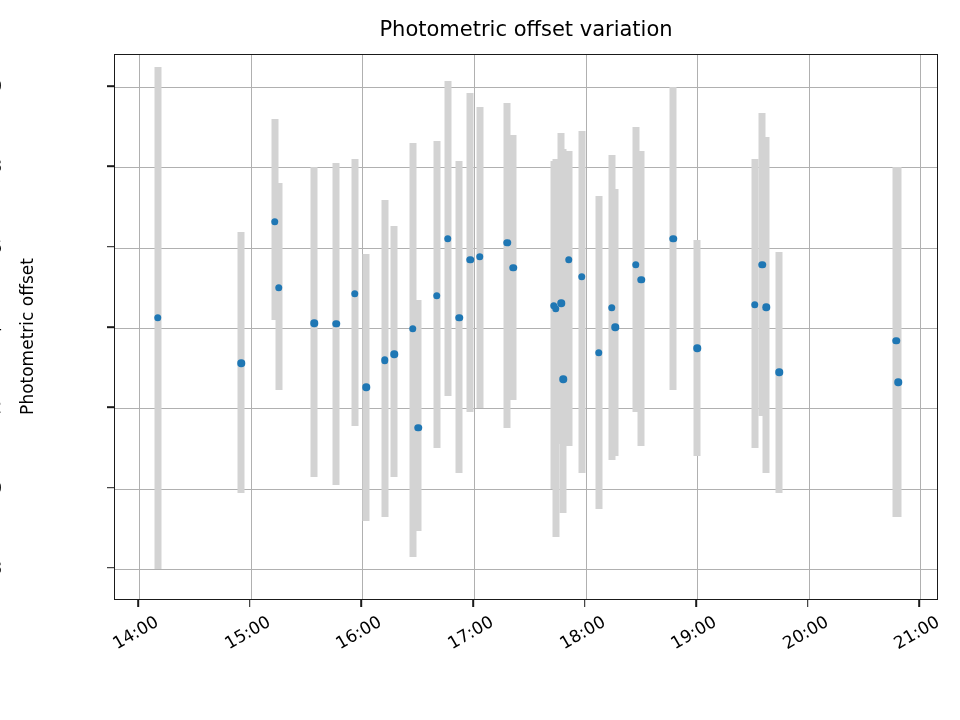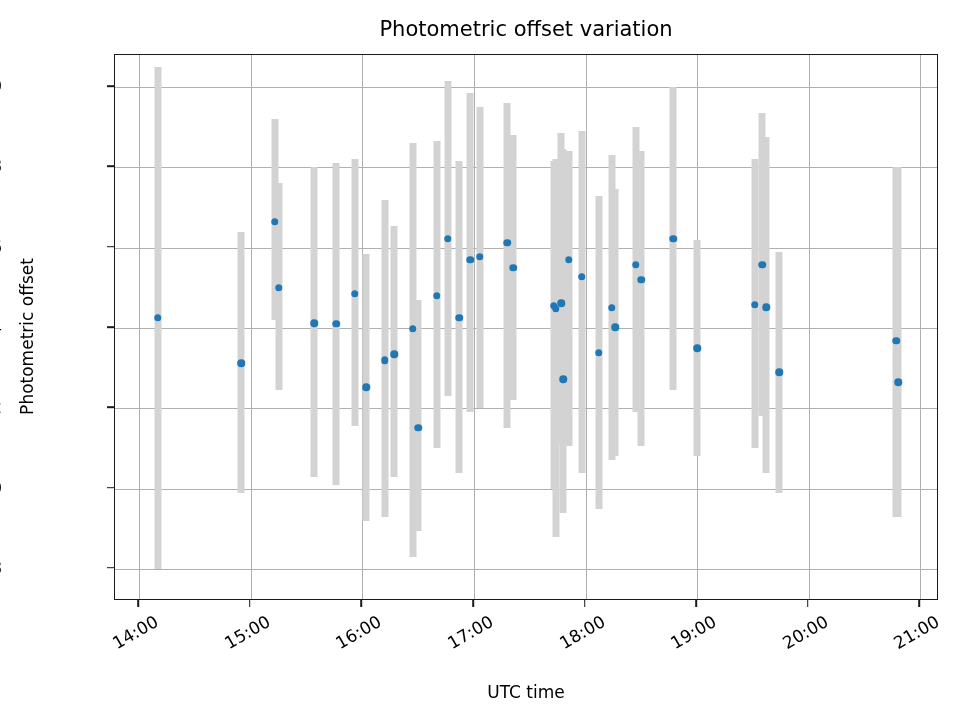--- a/index.html
+++ b/index.html
@@ -278,15 +278,14 @@
       <div class="xtick-label" style="left: 486.989px;">17:00</div>
       <div class="xtick-mark" style="left: 584.591px;"></div>
       <div class="xtick-label" style="left: 598.591px;">18:00</div>
       <div class="xtick-mark" style="left: 696.194px;"></div>
       <div class="xtick-label" style="left: 710.194px;">19:00</div>
       <div class="xtick-mark" style="left: 807.797px;"></div>
       <div class="xtick-label" style="left: 821.797px;">20:00</div>
       <div class="xtick-mark" style="left: 919.4px;"></div>
       <div class="xtick-label" style="left: 933.4px;">21:00</div>
     </div>
-  <div id="xlabel">UTC time</div>
 
 </div>
 
 </body></html>

